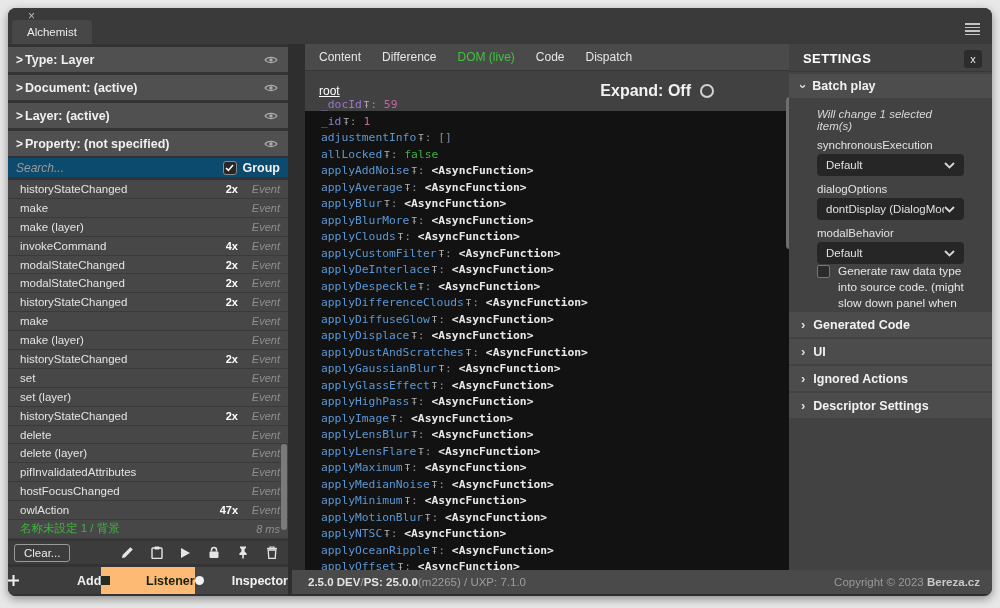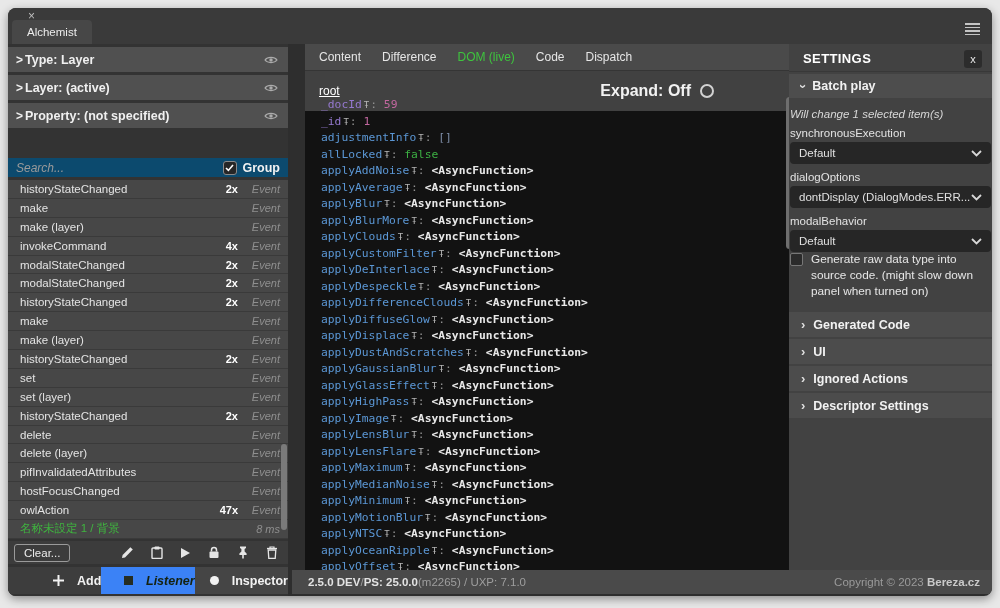--- a/index.html
+++ b/index.html
@@ -32,23 +32,23 @@
   .ev-count { font-weight:bold; color:#ffffff; margin-right:10px; font-size:11px; }
   .ev-tag { font-style:italic; color:#8f8f8f; font-size:11px; min-width:32px; text-align:right; }
   .event-row[data-green] .ev-name { color:#3fb53f; }
   .list-scrollbar { position:absolute; right:1px; top:400px; width:6px; height:86px; }
   .list-scrollbar .thumb { width:6px; height:100%; background:#7a7a7a; border-radius:3px; }
   .left-toolbar { position:absolute; left:0; top:497px; width:100%; height:23px; background:#3c3c3c; display:flex; align-items:center; padding:0 10px 0 6px; gap:14px; }
   .clear-btn { background:transparent; border:1px solid #9a9a9a; border-radius:3px; color:#ececec; font-size:11.5px; padding:2px 9px; font-family:"Liberation Sans", sans-serif; cursor:pointer; }
   .tool-icons { flex:1; display:flex; justify-content:flex-end; gap:17px; align-items:center; }
   .tool-icons .ticon { display:flex; align-items:center; cursor:pointer; }
   .bottom-buttons { position:absolute; left:0; top:523px; width:100%; height:27px; display:flex; }
-  .bbtn { flex:1; display:flex; align-items:center; justify-content:flex-end; gap:13px; font-size:12.5px; font-weight:bold; border:none; cursor:pointer; font-family:"Liberation Sans", sans-serif; }
+  .bbtn { flex:1; display:flex; align-items:center; justify-content:space-between; gap:13px; font-size:12.5px; font-weight:bold; border:none; cursor:pointer; font-family:"Liberation Sans", sans-serif; }
   .add-btn { background:#3d3d3d; color:#f2f2f2; }
-  .listener-btn { background:#3b82f6; color:#15220f;font-style:italic; }
+  .listener-btn { background:#fdba74; color:#15220f; }
   .listener-btn .sq { width:9px; height:9px; background:#262d22; }
   .inspector-btn { background:#454545; color:#f2f2f2; }
   .inspector-btn .dot { width:9px; height:9px; border-radius:50%; background:#f2f2f2; }
 
   
   .mid-panel { position:absolute; left:297px; top:36px; width:491px; height:526px; background:#121212; }
   .mid-tabs { position:absolute; left:0; top:0; width:100%; height:26px; background:#4a4a4a; display:flex; align-items:center; gap:21px; padding:0 14px; }
   .mtab { color:#e6e6e6; font-size:12px; cursor:pointer; white-space:nowrap; }
   .mtab[data-active] { color:#3ec43e; }
   .crumb-row { position:absolute; left:0; top:26px; width:100%; height:41px; background:#414141; border-top:1px solid #353535; display:flex; align-items:center; padding:0 14px; }
@@ -70,21 +70,21 @@
   .code-scrollbar .thumb { width:7px; height:152px; background:#6e6e6e; border-radius:4px; }
 
   
   .right-panel { position:absolute; left:781px; top:36px; width:203px; height:526px; background:#424242; }
   .settings-header { position:absolute; left:0; top:2px; width:100%; height:26px; display:flex; align-items:center; padding:0 10px 0 14px; border-bottom:1px solid #383838; }
   .settings-title { color:#ffffff; font-size:13px; font-weight:bold; letter-spacing:.4px; }
   .settings-close { margin-left:auto; width:18px; height:18px; background:#2c2c2c; border:none; border-radius:3px; color:#e8e8e8; font-size:11px; line-height:16px; cursor:pointer; font-family:"Liberation Sans", sans-serif; }
   .section-open { position:absolute; left:0; top:30px; width:100%; height:24px; background:#4d4d4d; display:flex; align-items:center; gap:7px; padding:0 12px; color:#f2f2f2; font-size:12.5px; font-weight:bold; cursor:pointer; }
   .chev-d::before { content:"›"; display:inline-block; transform:rotate(90deg); font-size:13px; color:#e0e0e0; font-weight:bold; }
   .chev-r::before { content:"›"; display:inline-block; font-size:13px; color:#e0e0e0; font-weight:bold; }
-  .batch-body { position:absolute; left:0; top:56px; width:100%; padding:0 1px; }
+  .batch-body { position:absolute; left:0; top:56px; width:100%; padding:0 28px; }
   .note { margin-top:8px; color:#d8d8d8; font-size:11.5px; font-style:italic; }
   .field { margin-top:7px; }
   .field-label { color:#e2e2e2; font-size:11.5px; margin-bottom:3px; }
   .select { height:22px; background:#262626; border-radius:4px; display:flex; align-items:center; padding:0 9px; cursor:pointer; }
   .select-value { flex:1; color:#e0e0e0; font-size:11.5px; white-space:nowrap; overflow:hidden; }
   .gen-check { display:flex; gap:8px; cursor:pointer; }
   .gen-check .cbox-empty { flex:0 0 13px; width:13px; height:13px; background:#2b2b2b; border:1px solid #777; border-radius:2px; margin-top:1px; }
   .gen-check .gen-text { color:#e6e6e6; font-size:11.8px; line-height:1.35; }
   .collapsed-sections { position:absolute; left:0; top:268px; width:100%; display:flex; flex-direction:column; gap:2px; }
   .section-closed { height:25px; background:#4c4c4c; display:flex; align-items:center; gap:8px; padding:0 12px; color:#f2f2f2; font-size:12.5px; font-weight:bold; cursor:pointer; }
@@ -122,20 +122,31 @@
             <span>Type: Layer</span>
             <span class="spacer"></span>
             <span class="eye">
               <svg width="14" height="10" viewBox="0 0 14 10">
                 <path d="M1 5c2.6-3.4 9.4-3.4 12 0-2.6 3.4-9.4 3.4-12 0z" fill="none" stroke="#bdbdbd" stroke-width="1.2"></path>
                 <circle cx="7" cy="5" r="1.7" fill="#bdbdbd"></circle>
               </svg>
             </span>
           </div>
 
+          <div class="filter-row">
+            <span class="gt"></span>
+            <span>Document: (active)</span>
+            <span class="spacer"></span>
+            <span class="eye">
+              <svg width="14" height="10" viewBox="0 0 14 10">
+                <path d="M1 5c2.6-3.4 9.4-3.4 12 0-2.6 3.4-9.4 3.4-12 0z" fill="none" stroke="#bdbdbd" stroke-width="1.2"></path>
+                <circle cx="7" cy="5" r="1.7" fill="#bdbdbd"></circle>
+              </svg>
+            </span>
+          </div>
 
           <div class="filter-row">
             <span class="gt"></span>
             <span>Layer: (active)</span>
             <span class="spacer"></span>
             <span class="eye">
               <svg width="14" height="10" viewBox="0 0 14 10">
                 <path d="M1 5c2.6-3.4 9.4-3.4 12 0-2.6 3.4-9.4 3.4-12 0z" fill="none" stroke="#bdbdbd" stroke-width="1.2"></path>
                 <circle cx="7" cy="5" r="1.7" fill="#bdbdbd"></circle>
               </svg>

